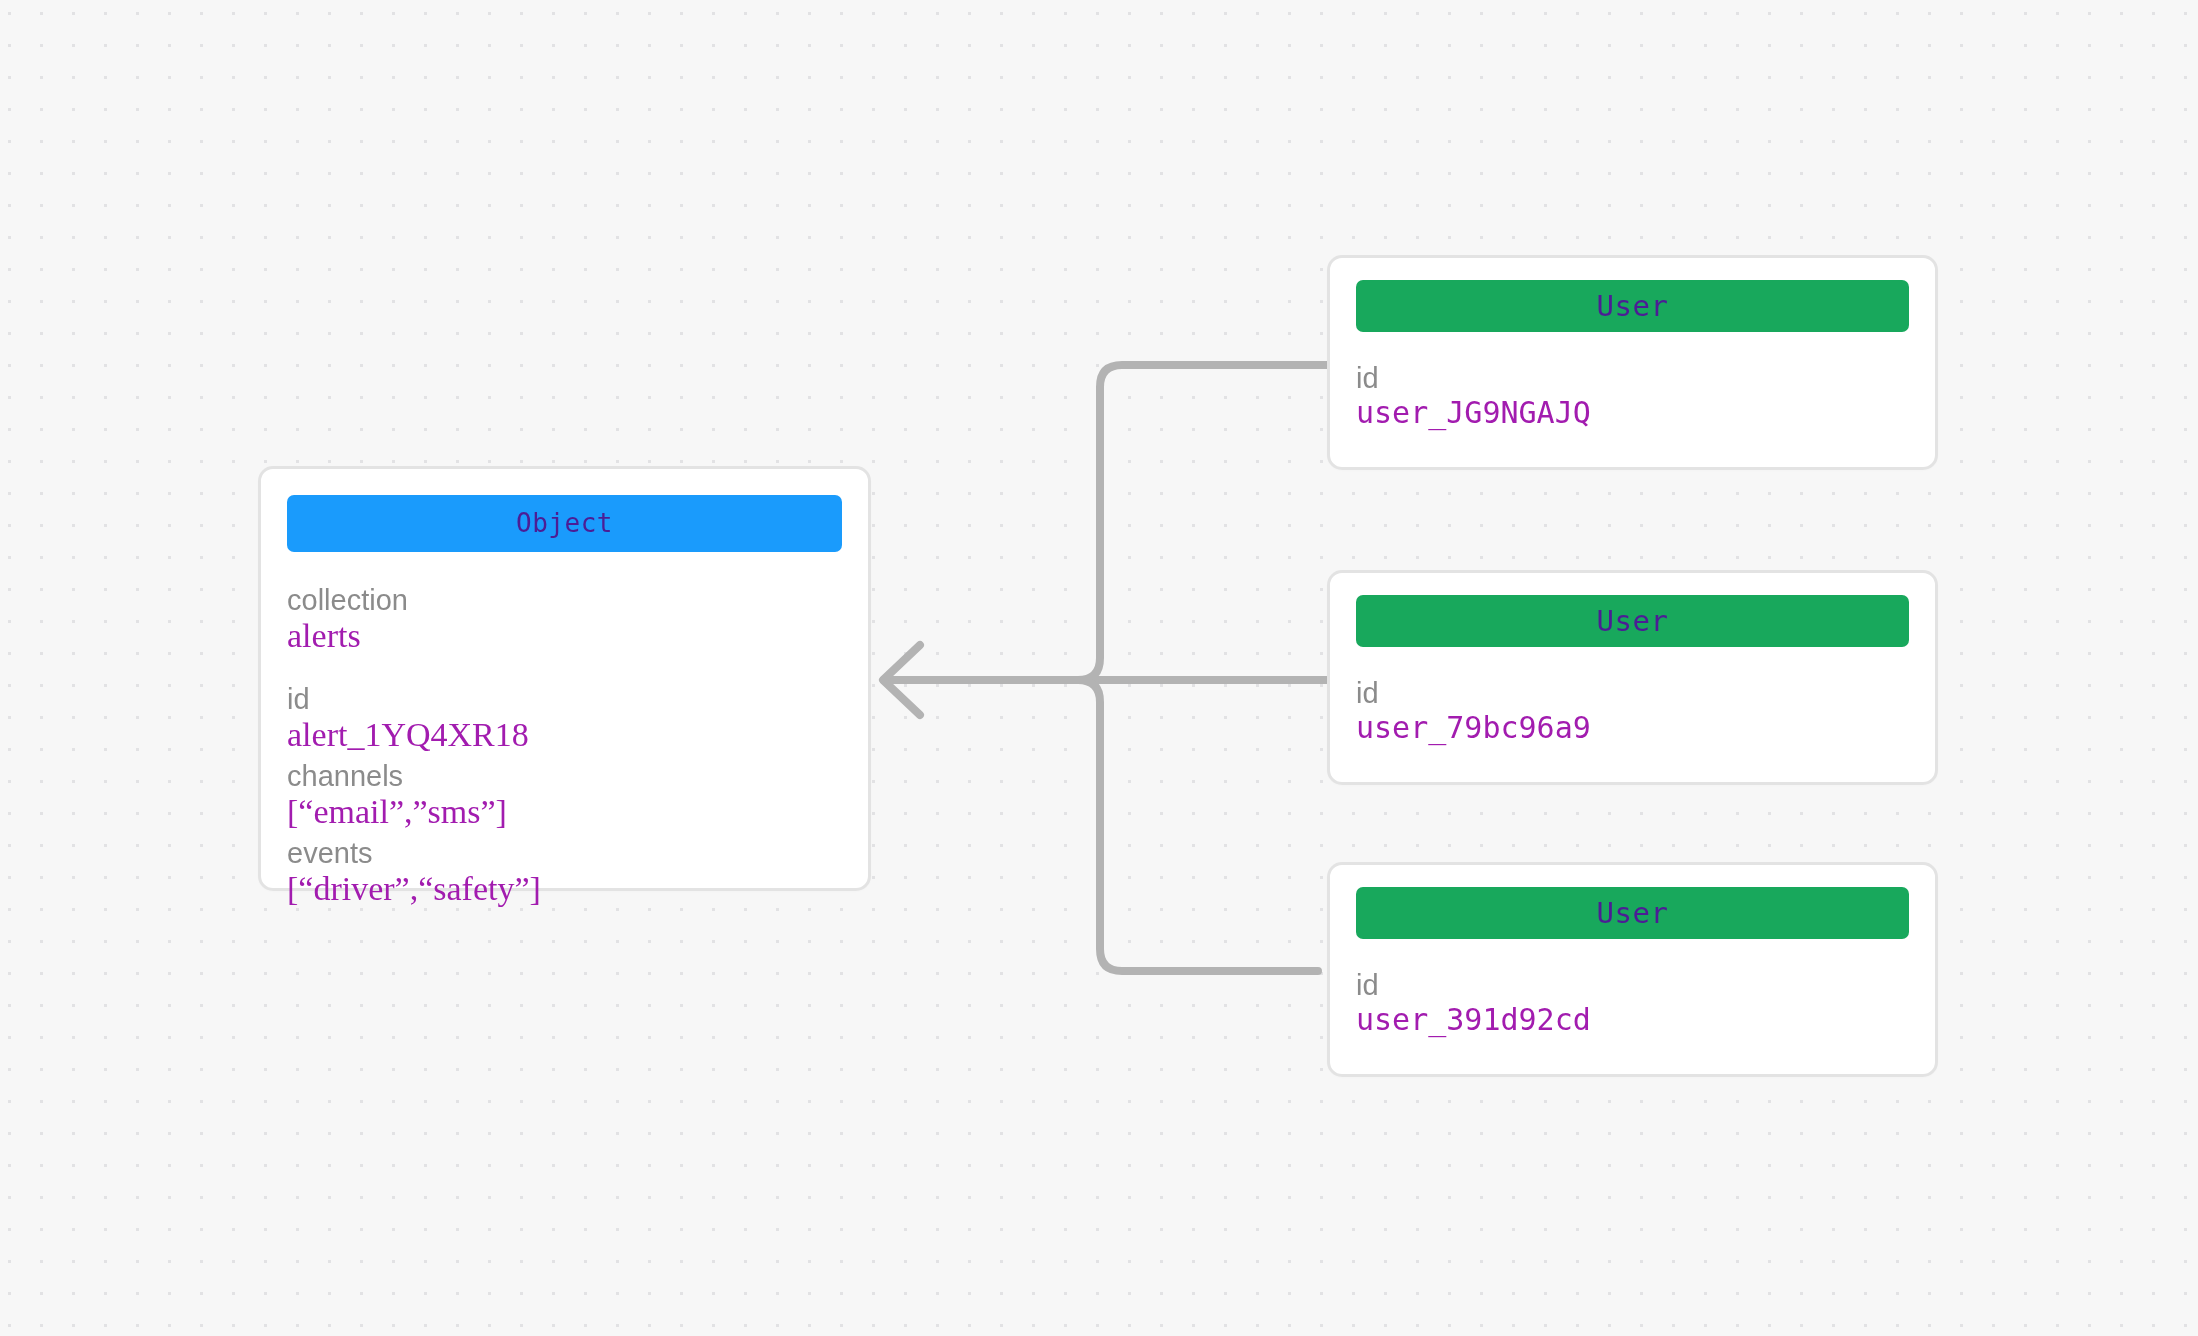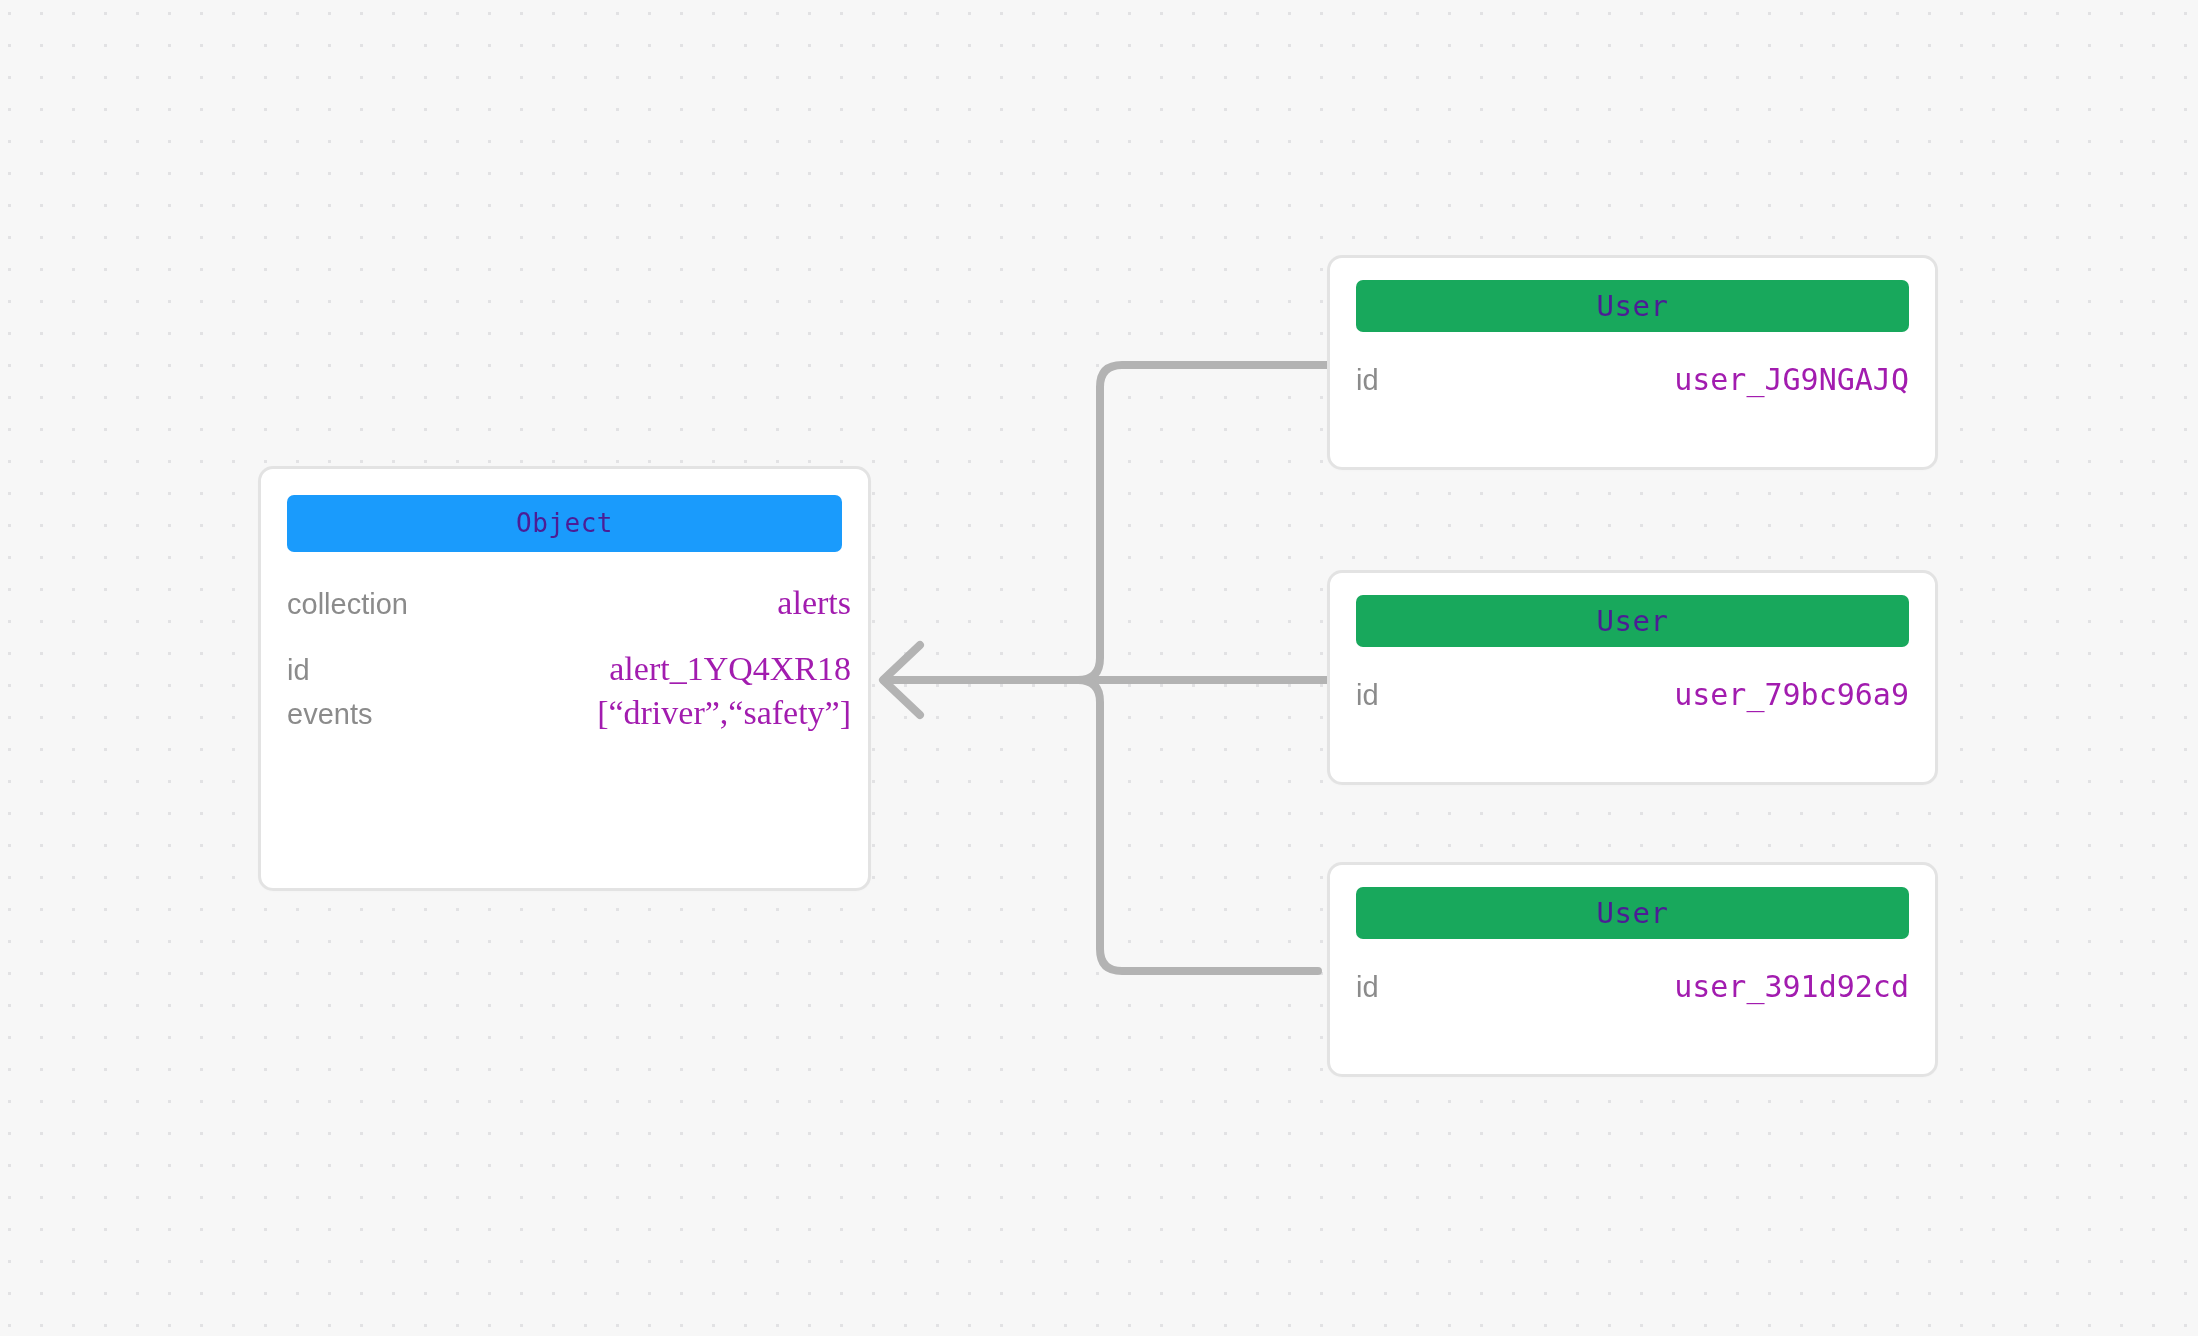--- a/index.html
+++ b/index.html
@@ -59,20 +59,21 @@
 
   .node-body {
     box-sizing: border-box;
   }
 
   .prop-row {
     display: flex;
     align-items: baseline;
     justify-content: space-between;
     width: 100%;
+    flex-direction: column;
   }
 
   .prop-key {
     color: #8b8b8b;
     font-family: "Liberation Sans", sans-serif;
     white-space: nowrap;
   }
 
   .prop-val {
     color: #a21caf;
@@ -153,20 +154,24 @@
         <span class="prop-val">alerts</span>
       </div>
 
       <div class="group-gap"></div>
 
       <div class="prop-row">
         <span class="prop-key">id</span>
         <span class="prop-val">alert_1YQ4XR18</span>
       </div>
 
+      <div class="prop-row">
+        <span class="prop-key">channels</span>
+        <span class="prop-val">[“email”,”sms”]</span>
+      </div>
 
       <div class="prop-row">
         <span class="prop-key">events</span>
         <span class="prop-val">[“driver”,“safety”]</span>
       </div>
 
     </div>
   </div>
 
   <div class="node node-user" id="node-user-0">

